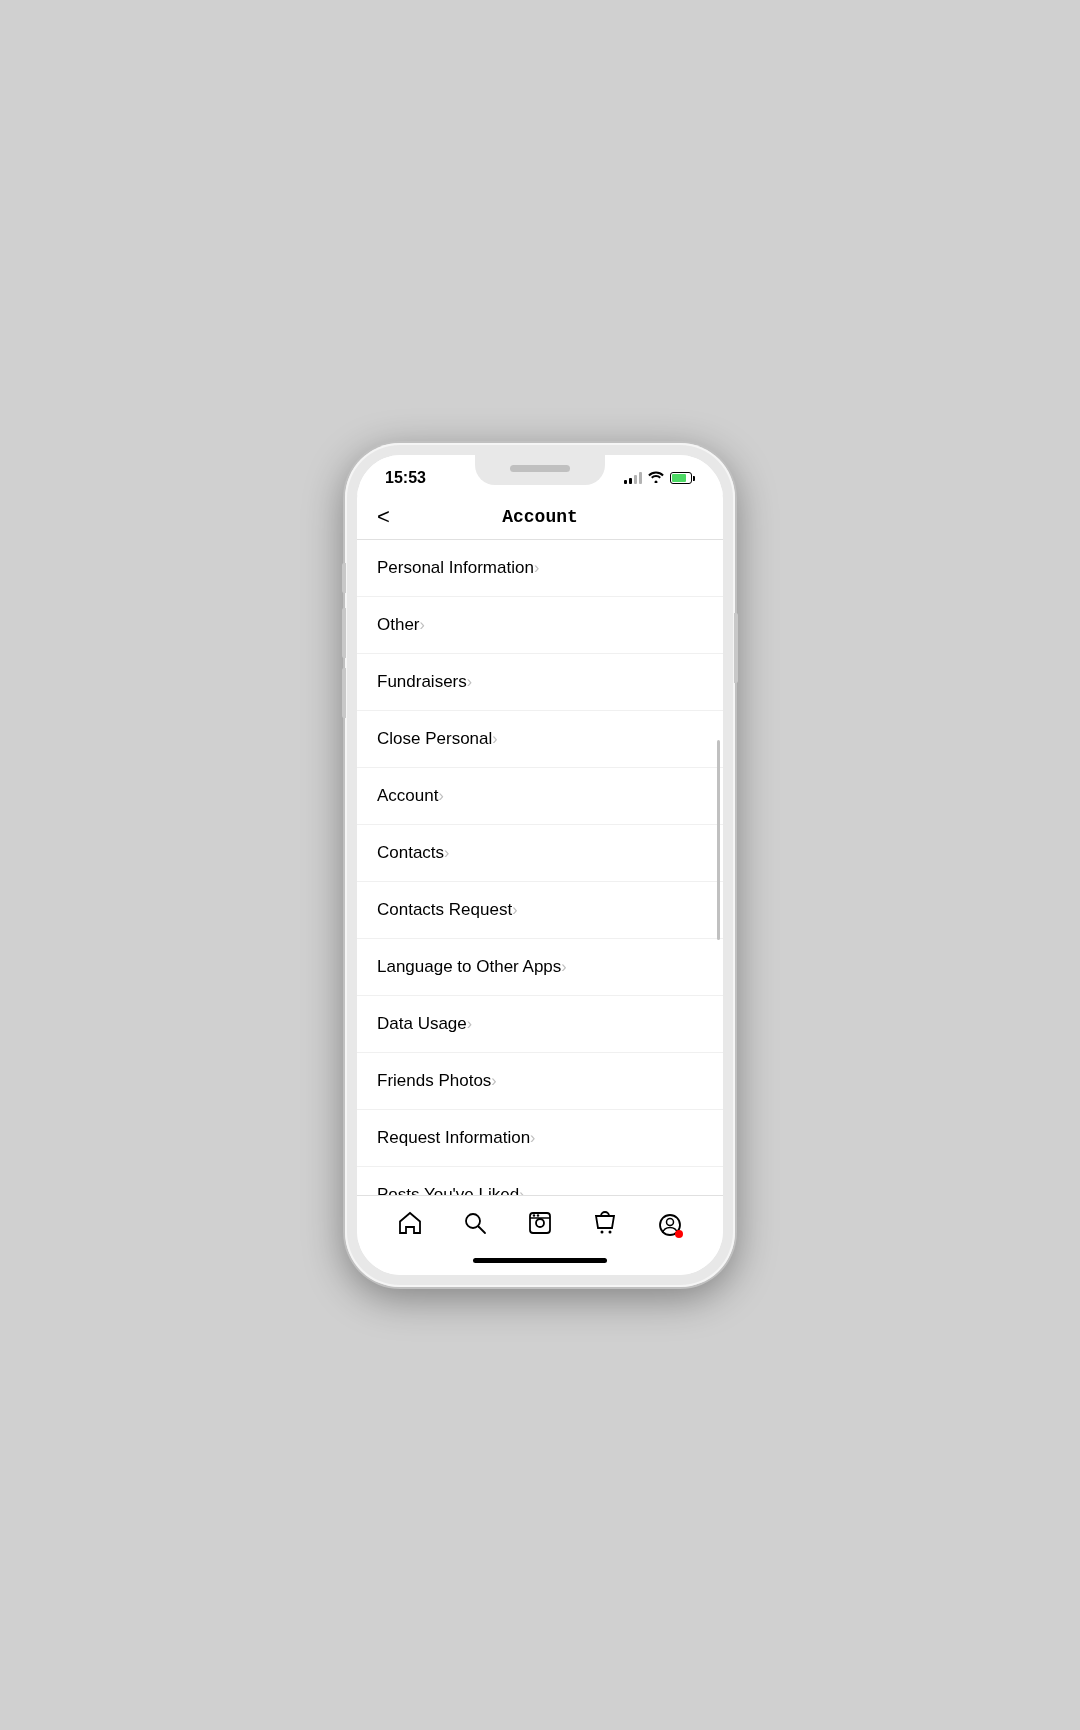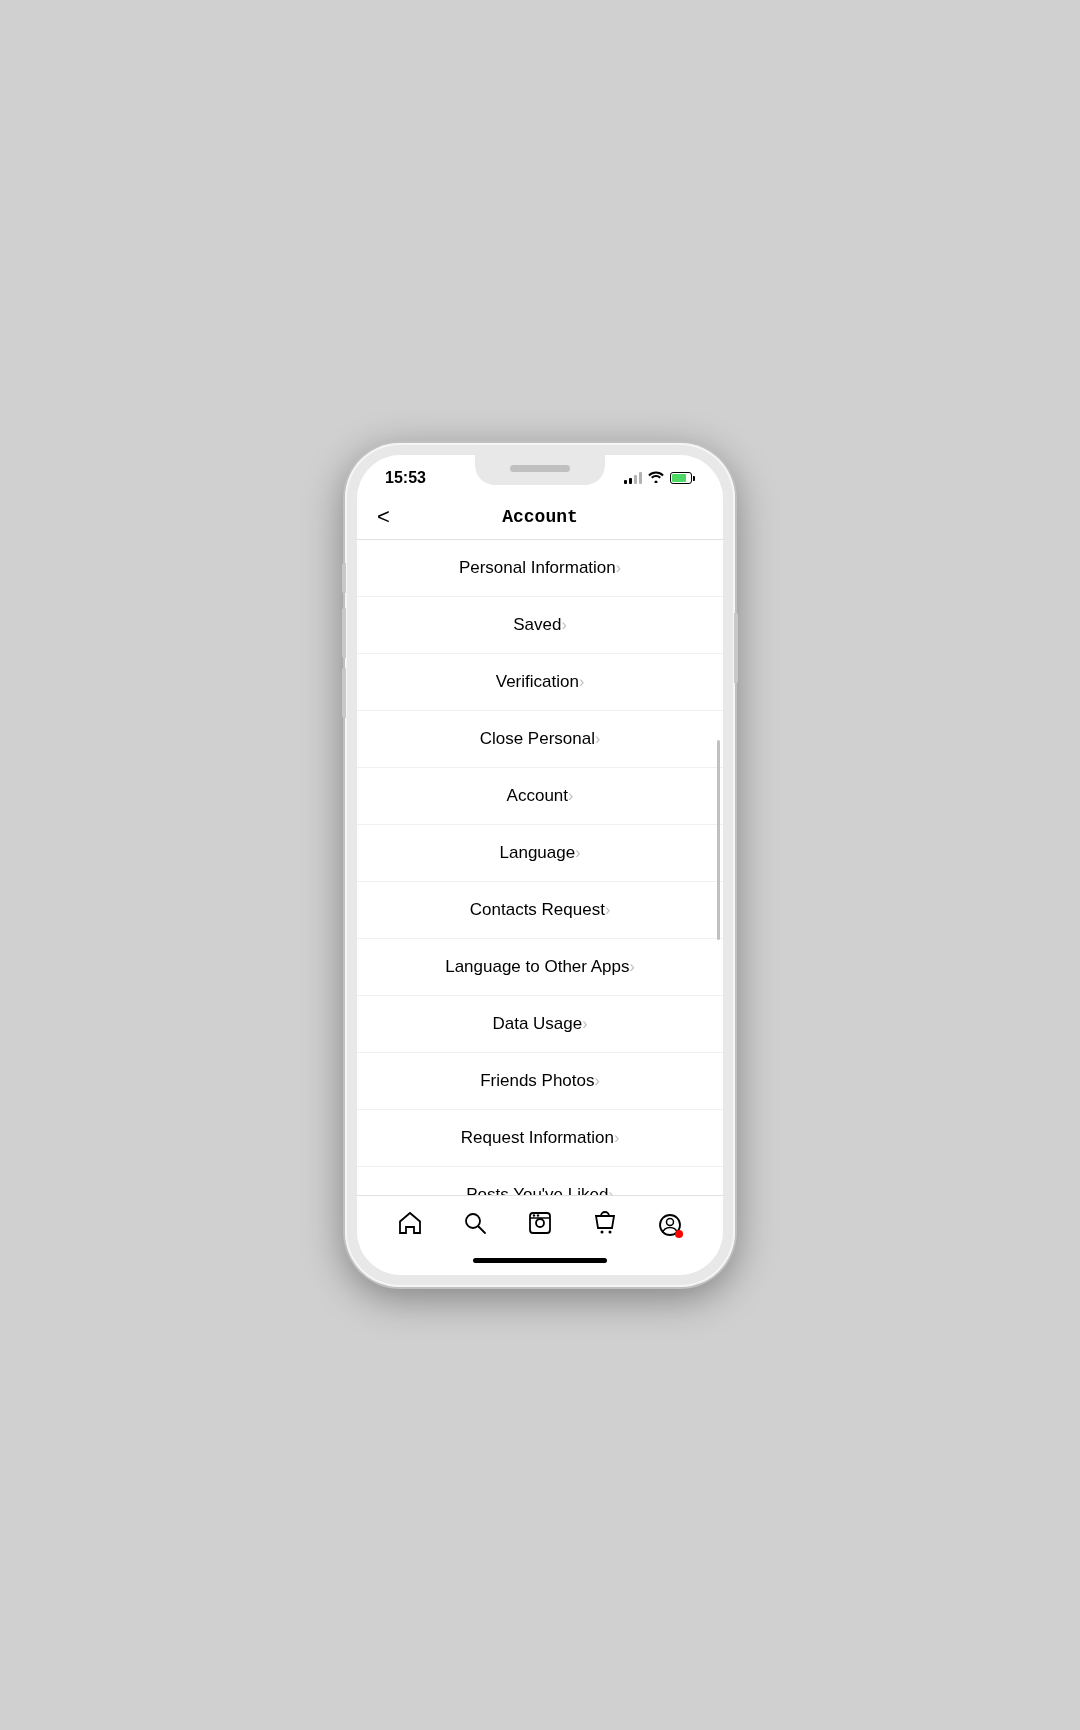--- a/index.html
+++ b/index.html
@@ -142,21 +142,21 @@
     }
     
     .list-container {
       flex: 1;
       overflow-y: auto;
       background: #fff;
     }
     .list-item {
       display: flex;
       align-items: center;
-      justify-content: center;
+      justify-content: flex-start;
       padding: 18px 20px;
       border-bottom: 1px solid #f0f0f0;
       cursor: pointer;
     }
     .list-item-label {
       font-size: 17px;
       color: #000;
       font-weight: 400;
     }
     .chevron {
@@ -298,37 +298,37 @@
     <div class="list-container" style="position:relative;">
 
       <div class="scrollbar-track"></div>
 
       <div id="menu-list">
           <div class="list-item">
       <span class="list-item-label">Personal Information</span>
       <span class="chevron">›</span>
     </div>
           <div class="list-item">
-      <span class="list-item-label">Saved</span>
-      <span class="chevron">›</span>
-    </div>
-          <div class="list-item">
-      <span class="list-item-label">Verification</span>
+      <span class="list-item-label">Other</span>
+      <span class="chevron">›</span>
+    </div>
+          <div class="list-item">
+      <span class="list-item-label">Fundraisers</span>
       <span class="chevron">›</span>
     </div>
           <div class="list-item">
       <span class="list-item-label">Close Personal</span>
       <span class="chevron">›</span>
     </div>
           <div class="list-item">
       <span class="list-item-label">Account</span>
       <span class="chevron">›</span>
     </div>
           <div class="list-item">
-      <span class="list-item-label">Language</span>
+      <span class="list-item-label">Contacts</span>
       <span class="chevron">›</span>
     </div>
           <div class="list-item">
       <span class="list-item-label">Contacts Request</span>
       <span class="chevron">›</span>
     </div>
           <div class="list-item">
       <span class="list-item-label">Language to Other Apps</span>
       <span class="chevron">›</span>
     </div>

